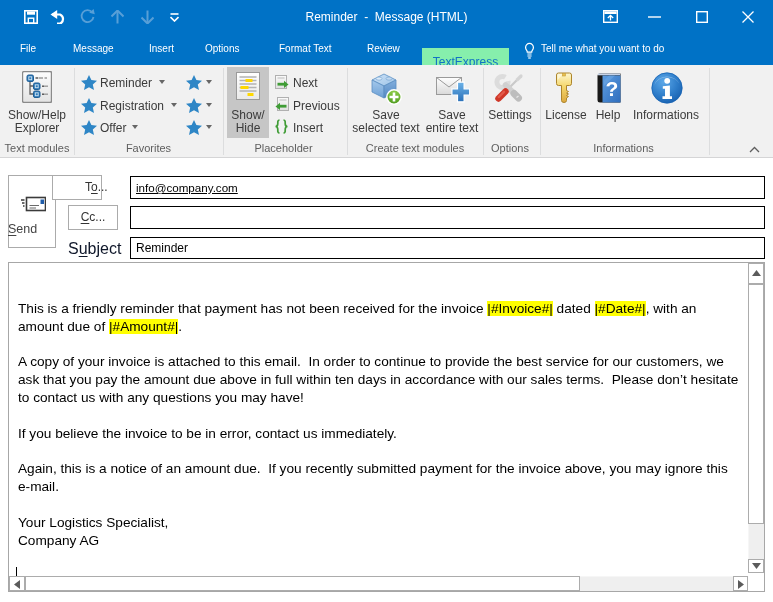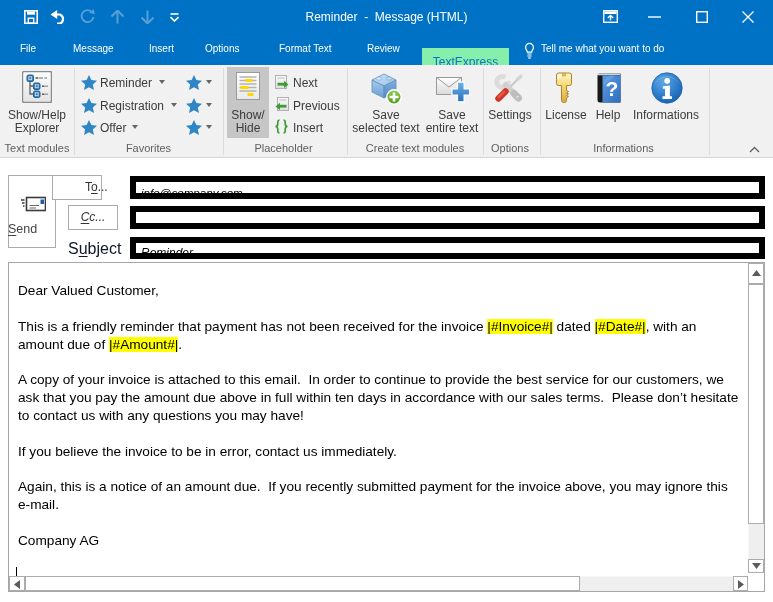--- a/index.html
+++ b/index.html
@@ -13,21 +13,21 @@
   .tab { position:absolute; color:#fff; font-size:10px; white-space:nowrap; }
   #activeTab { left:422px; top:48px; width:87px; height:29px; background:#86efac; }
   #activeTabText { position:absolute; left:0; top:7px; width:87px; text-align:center; color:#1173C4; font-size:12px; }
   #ribbon { left:0; top:65px; width:773px; height:93px; background:#f1f1f1; border-bottom:1px solid #d5d5d6; }
   .vsep { position:absolute; width:1px; background:#dcddde; }
   .glabel { position:absolute; top:142px; font-size:11px; color:#5e5e5e; text-align:center; white-space:nowrap; }
   .rtext { position:absolute; font-size:12px; color:#3b3b3b; white-space:nowrap; }
   .btext { position:absolute; font-size:12px; color:#3b3b3b; text-align:center; white-space:nowrap; }
   .darr { position:absolute; width:0; height:0; border-left:3.5px solid transparent; border-right:3.5px solid transparent; border-top:4px solid #666; }
   .hbtn { position:absolute; border:1px solid #ababab; background:#fff; font-size:12px; color:#333; text-align:center; }
-  .hfield { position:absolute; border:6px solid #000000; background:#fff; font-size:12px; color:#000;font-style:italic; }
+  .hfield { position:absolute; border:1px solid #000000; background:#fff; font-size:12px; color:#000; }
   #mailbody { left:8px; top:262px; width:757px; height:330px; border:1px solid #a7a7a7; background:#fff; }
   #bodytext { position:absolute; left:9px; top:19px; font-size:13.65px; line-height:17.85px; color:#000; }
   #bodytext div { white-space:pre; height:17.85px; }
   .hl { background:#FFFF00; }
   .sbtn { position:absolute; background:#fff; border:1px solid #acacac; }
   .sthumb { position:absolute; background:#fff; border:1px solid #acacac; }
   .strack { position:absolute; background:#efefef; }
   .u { text-decoration:underline; text-underline-offset:2px; }
 </style>
 </head>
@@ -322,43 +322,43 @@
   <div id="headerItems">
   <div class="hbtn" style="left:8px;top:175px;width:48px;height:73px;"></div>
   <svg class="abs" style="left:20px;top:196px" width="26" height="16" viewBox="0 0 26 16">
     <rect x="6.5" y="1.5" width="19" height="13" fill="#fff" stroke="#3b3b3b" stroke-width="1.6"></rect>
     <rect x="20.5" y="3.5" width="3.5" height="4.5" fill="#1f5ca9"></rect>
     <path d="M9.5 9.5 H19 M9.5 12 H16" stroke="#6a6a6a" stroke-width="1.1"></path>
     <path d="M1 4 H4.5 M2 7 H4.5 M3 10 H4.5" stroke="#3b3b3b" stroke-width="1.5"></path>
   </svg>
   <div class="abs" style="left:8px;top:222px;width:48px;text-align:left;font-size:12.5px;color:#444"><span class="u">S</span>end</div>
   <div class="hbtn" style="left:52px;top:175px;width:50px;height:25px;line-height:23px;padding-left:32px;">T<span class="u">o</span>...</div>
-  <div class="hbtn" style="left:68px;top:205px;width:50px;height:25px;line-height:23px;font-style:italic;"><span class="u">C</span>c...</div>
+  <div class="hbtn" style="left:68px;top:205px;width:50px;height:25px;line-height:23px;"><span class="u">C</span>c...</div>
   <div class="hfield" style="left:130px;top:176px;width:635px;height:23px;line-height:21px;padding-left:5px;font-size:11.6px;"><span style="text-decoration:underline">info@company.com</span></div>
   <div class="hfield" style="left:130px;top:206px;width:635px;height:23px;"></div>
   <div class="abs" style="left:68px;top:240px;font-size:16px;color:#0f172a">S<span class="u">u</span>bject</div>
   <div class="hfield" style="left:130px;top:237px;width:635px;height:22px;line-height:20px;padding-left:5px;">Reminder</div>
   </div>
 
   <div id="mailbody" class="abs">
     <div id="bodytext">
-      <div>Dear Valued Customer,</div>
       <div></div>
       <div>This is a friendly reminder that payment has not been received for the invoice <span class="hl">|#Invoice#|</span> dated <span class="hl">|#Date#|</span>, with an</div>
       <div>amount due of <span class="hl">|#Amount#|</span>.</div>
       <div></div>
       <div>A copy of your invoice is attached to this email.  In order to continue to provide the best service for our customers, we</div>
       <div>ask that you pay the amount due above in full within ten days in accordance with our sales terms.  Please don’t hesitate</div>
       <div>to contact us with any questions you may have!</div>
       <div></div>
       <div>If you believe the invoice to be in error, contact us immediately.</div>
       <div></div>
       <div>Again, this is a notice of an amount due.  If you recently submitted payment for the invoice above, you may ignore this</div>
       <div>e-mail.</div>
       <div></div>
+      <div>Your Logistics Specialist,</div>
       <div>Company AG</div>
     </div>
     <div class="abs" style="left:6.5px;top:304px;width:1.4px;height:11px;background:#000;"></div>
     <div id="scrollbars">
 
       <div class="abs" style="left:739px;top:0;width:16px;height:310px;background:#f6f6f6;"></div>
       <div class="sbtn" style="left:739px;top:0px;width:16px;height:21px;"></div>
       <svg class="abs" style="left:743px;top:7px" width="9" height="6" viewBox="0 0 9 6">
           <path d="M4.5 0 L9 6 H0 Z" fill="#5b5b5b"></path>
         </svg>

